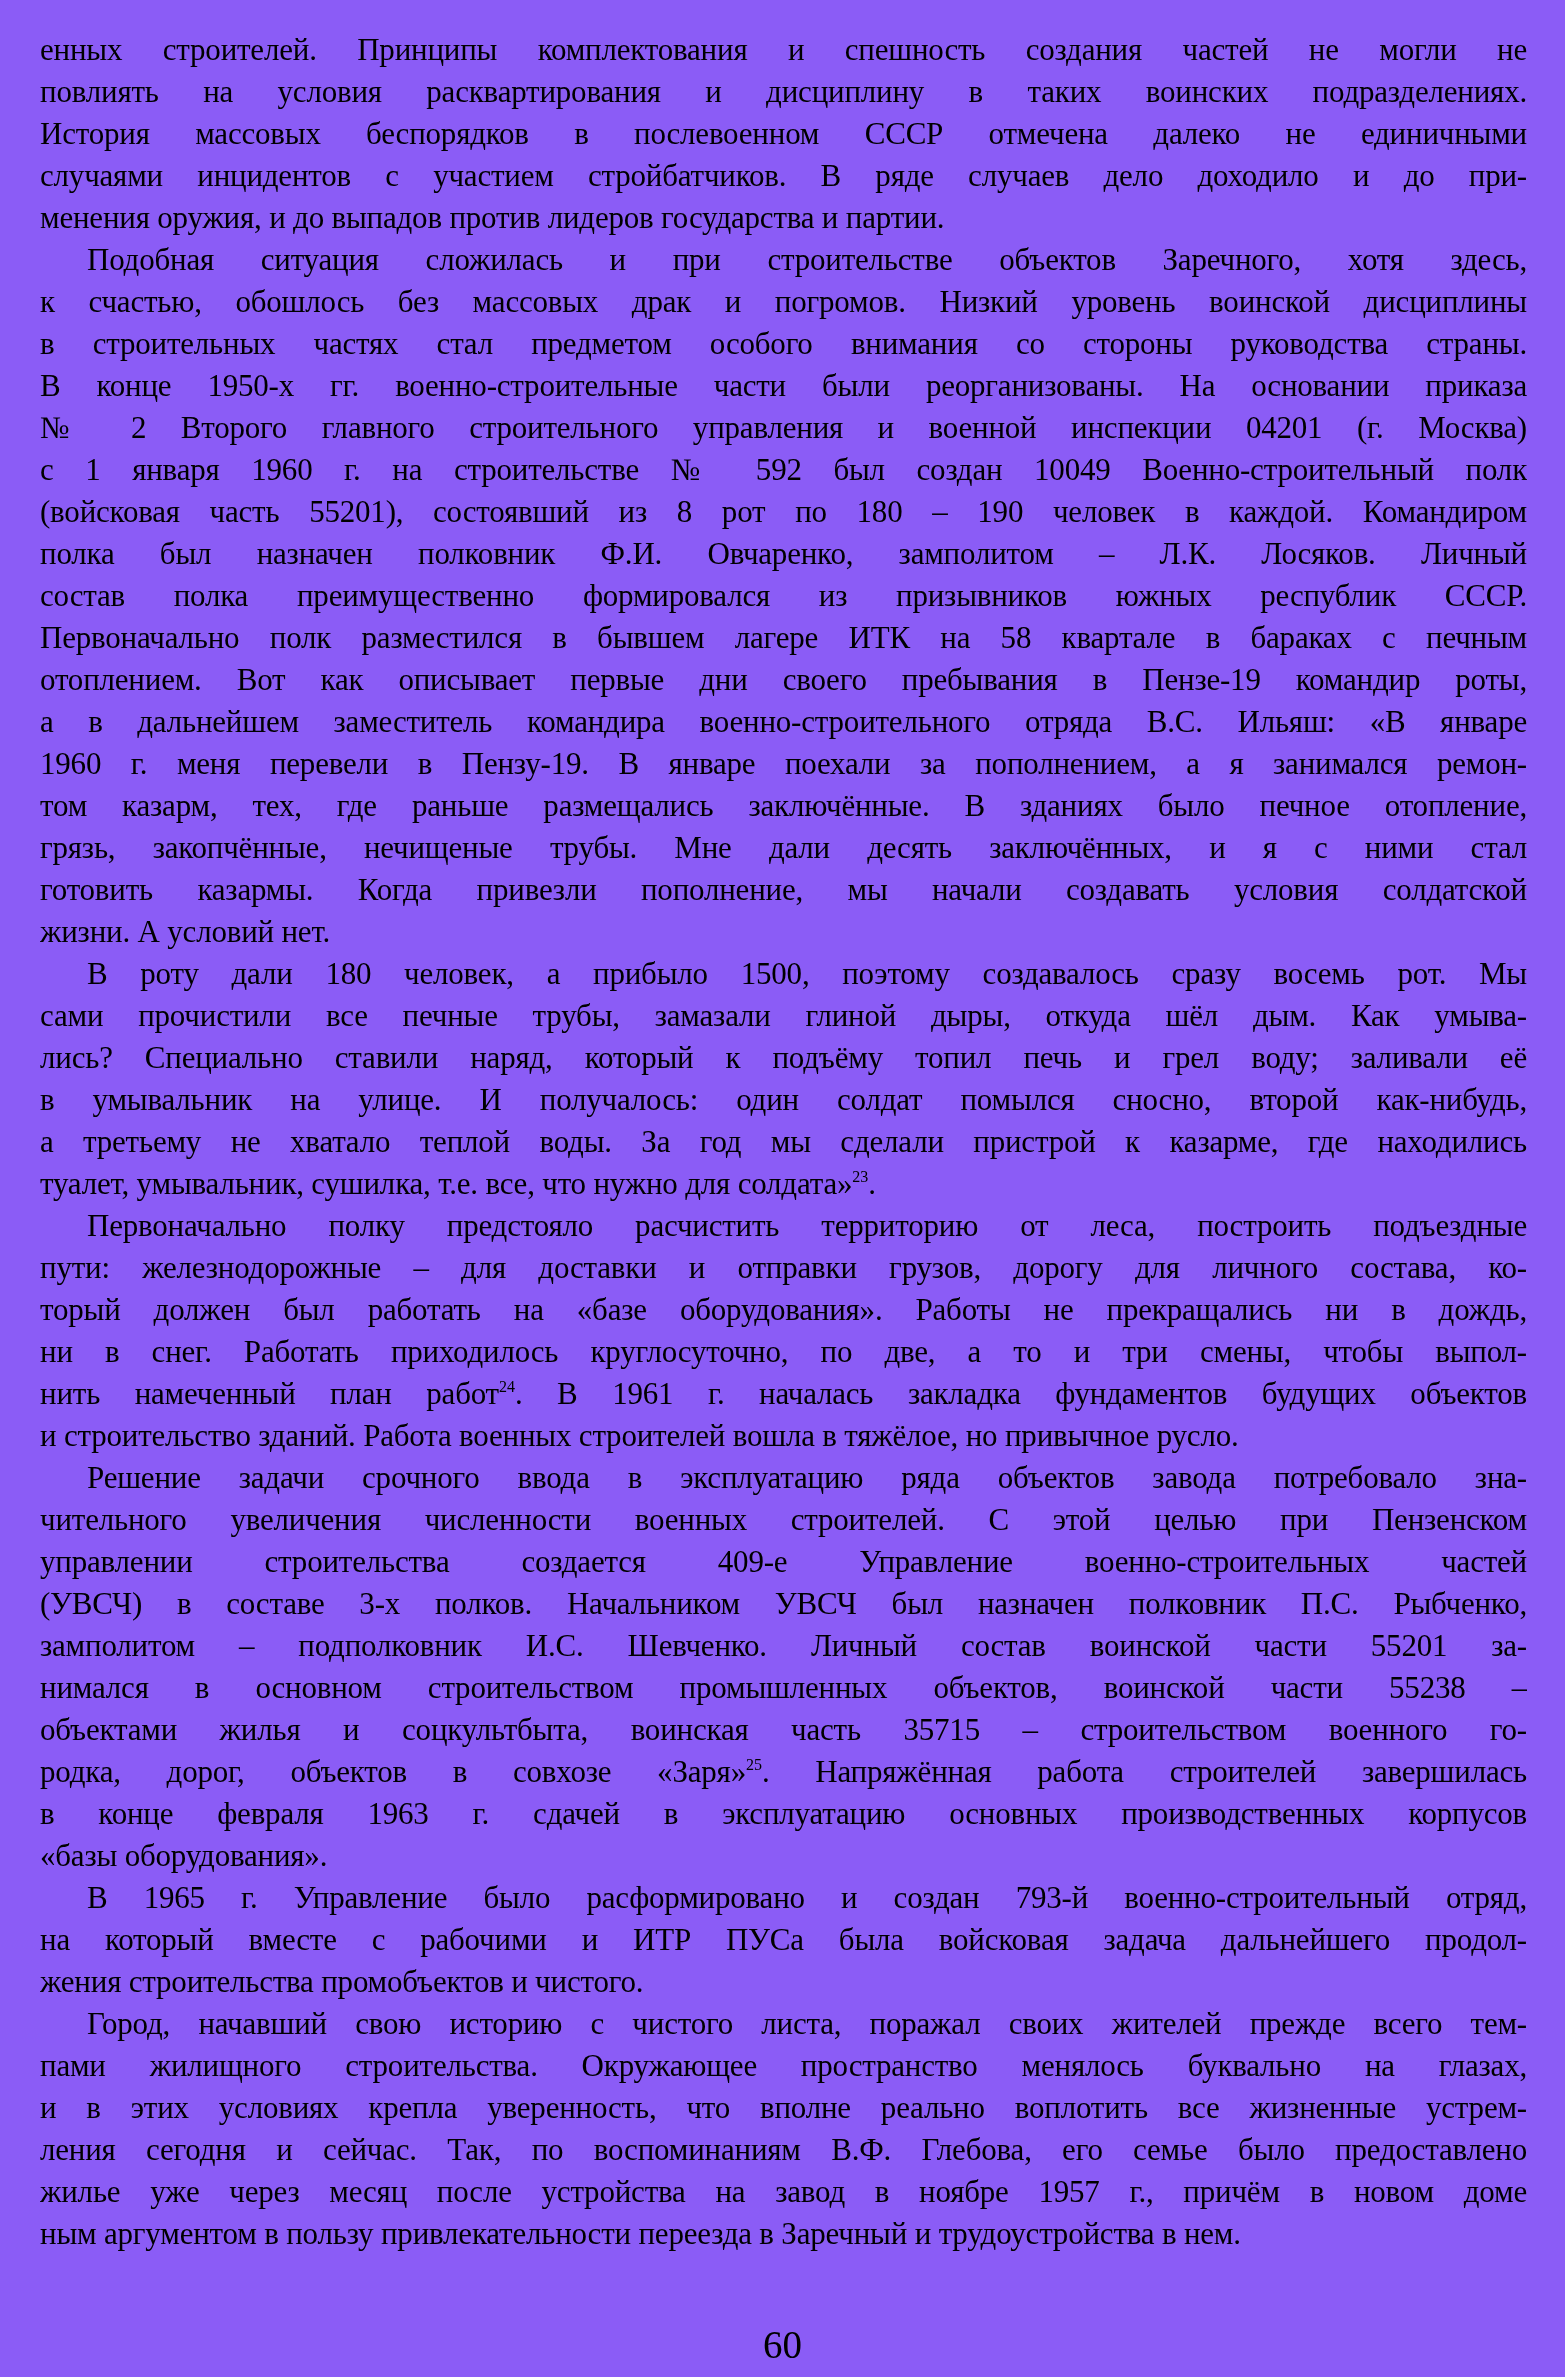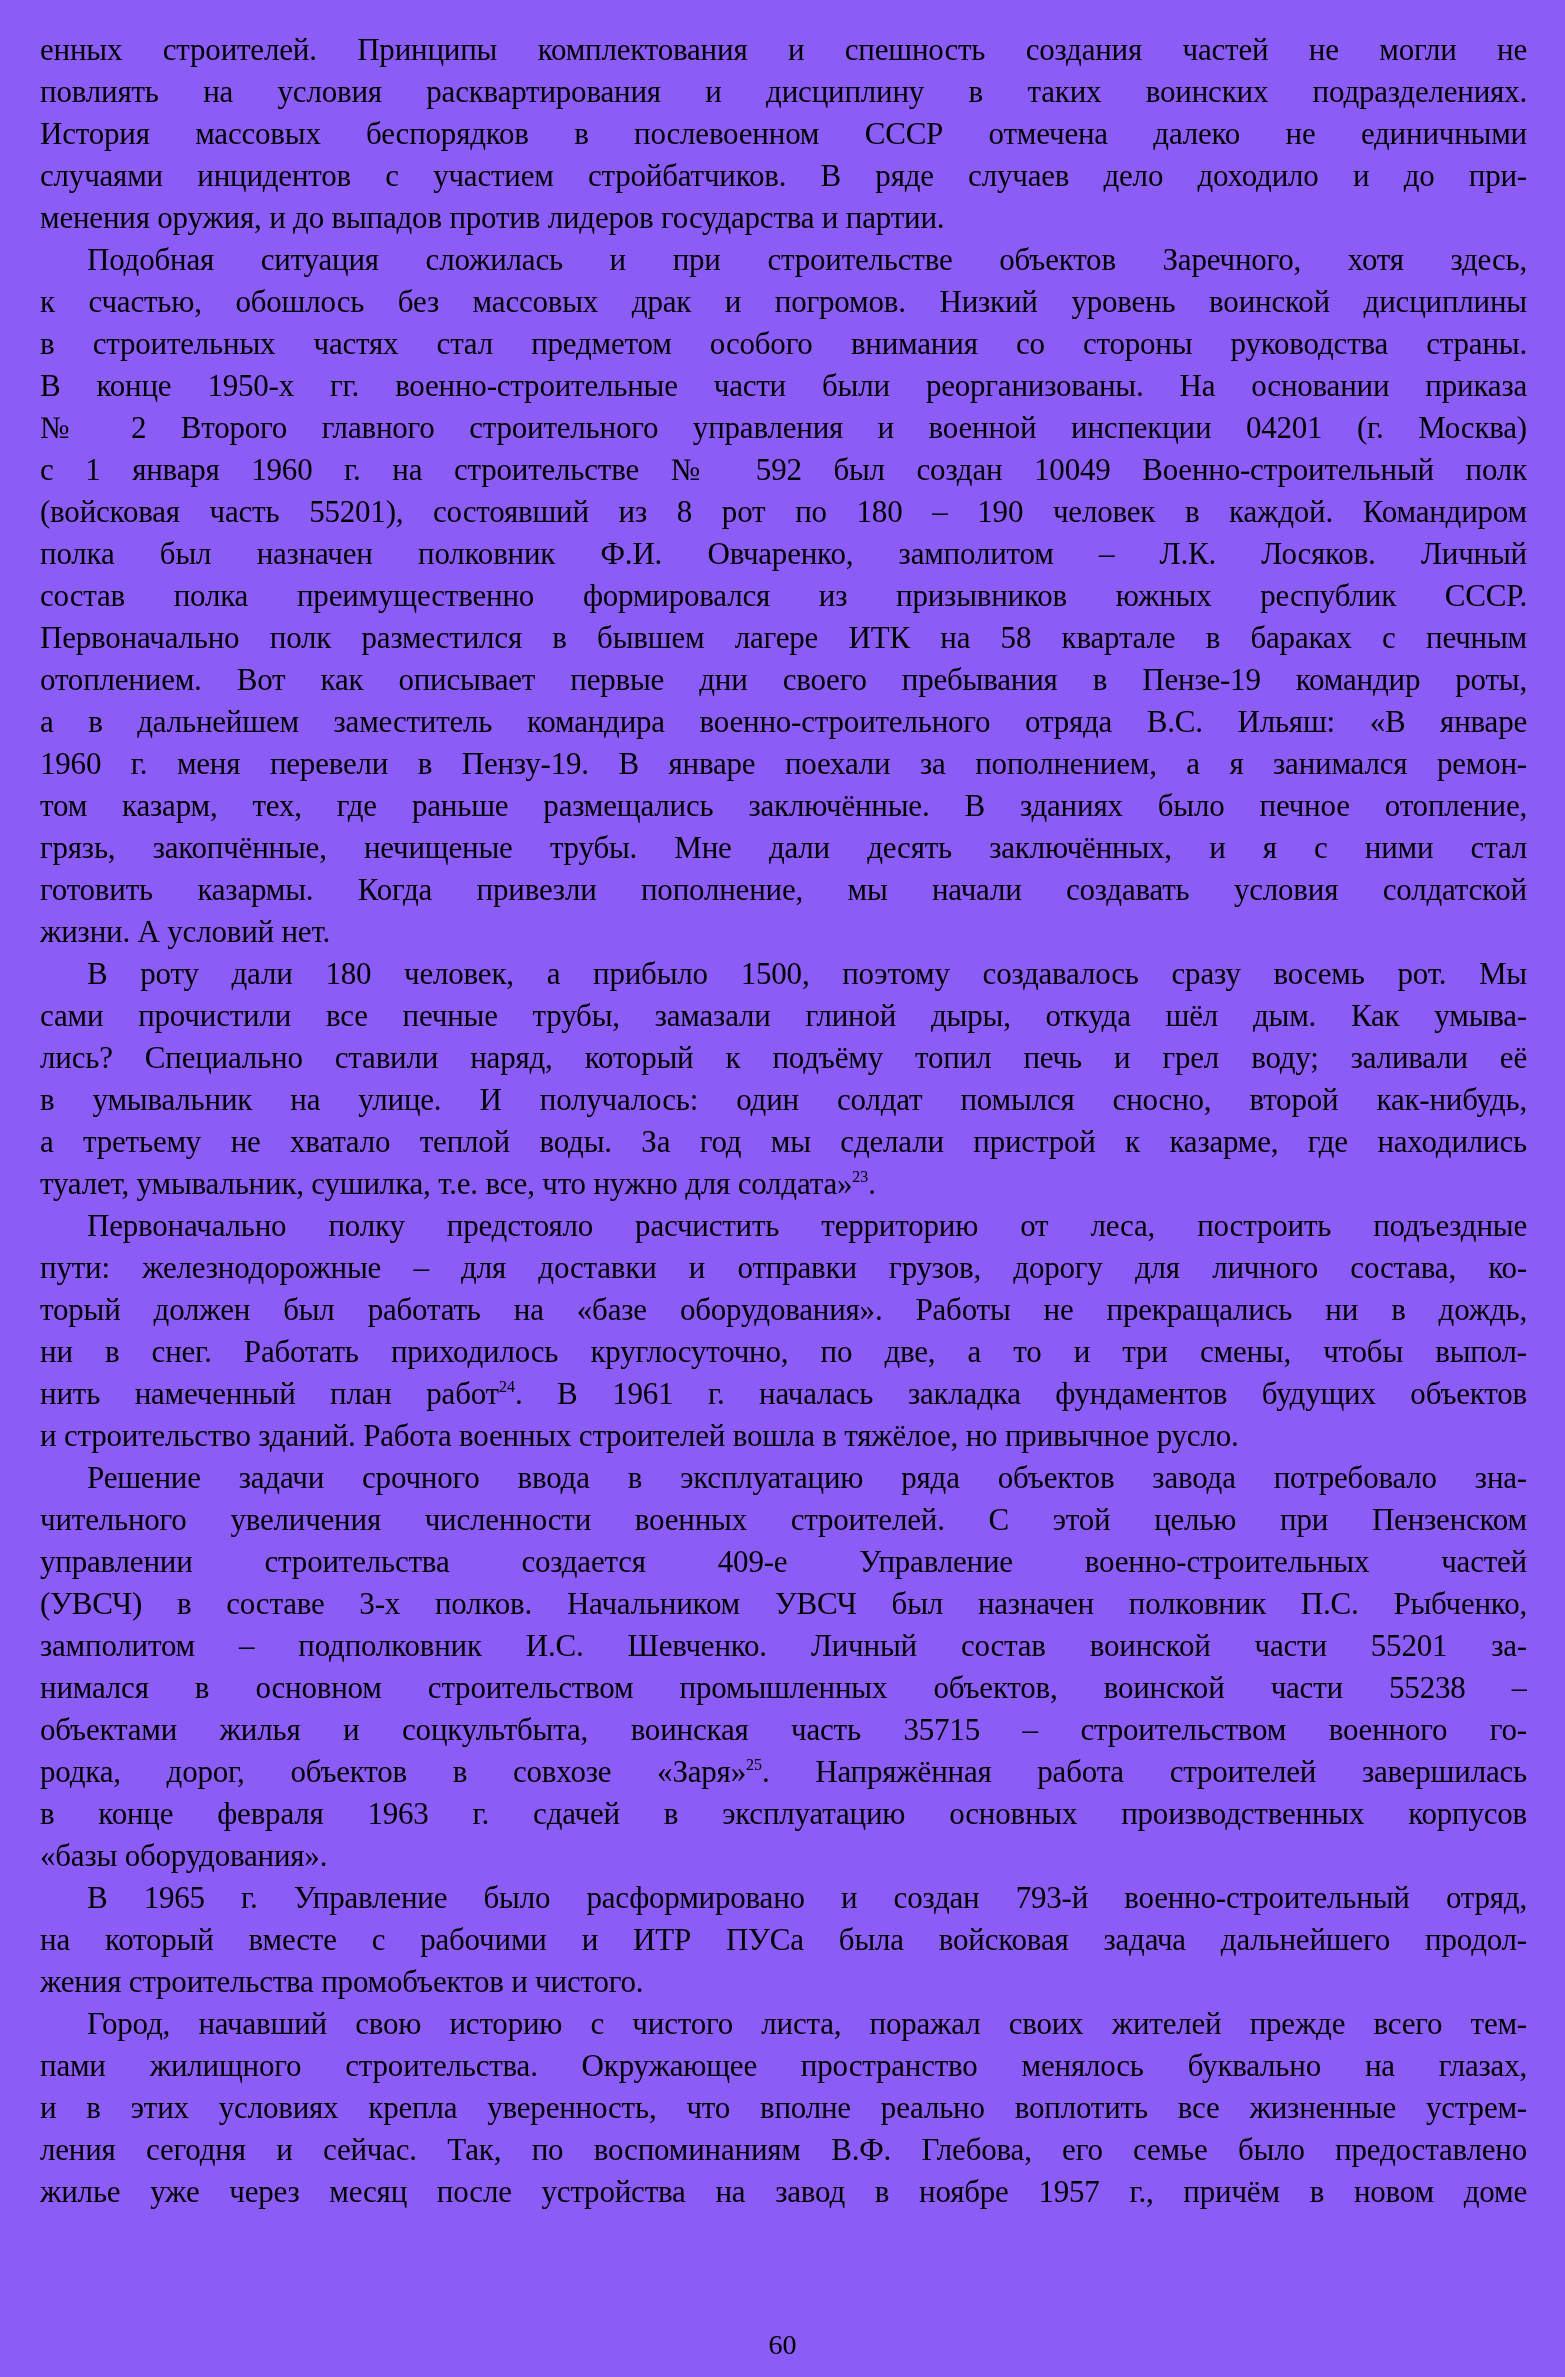--- a/index.html
+++ b/index.html
@@ -43,21 +43,21 @@
     line-height: 0;
     vertical-align: 11.7px;
     letter-spacing: 0;
   }
   .page-number {
     position: absolute;
     top: 2326px;
     left: 0;
     width: 1565px;
     text-align: center;
-    font-size: 28px;
+    font-size: 39px;
     line-height: 37px;
   }
 </style>
 </head>
 <body>
 
 <div class="page">
   <div class="text-column">
       <div class="line">енных строителей. Принципы комплектования и спешность создания частей не могли не</div>
       <div class="line">повлиять на условия расквартирования и дисциплину в таких воинских подразделениях.</div>
@@ -104,16 +104,17 @@
       <div class="line">в конце февраля 1963 г. сдачей в эксплуатацию основных производственных корпусов</div>
       <div class="line last">«базы оборудования».</div>
       <div class="line indent">В 1965 г. Управление было расформировано и создан 793-й военно-строительный отряд,</div>
       <div class="line">на который вместе с рабочими и ИТР ПУСа была войсковая задача дальнейшего продол-</div>
       <div class="line last">жения строительства промобъектов и чистого.</div>
       <div class="line indent">Город, начавший свою историю с чистого листа, поражал своих жителей прежде всего тем-</div>
       <div class="line">пами жилищного строительства. Окружающее пространство менялось буквально на глазах,</div>
       <div class="line">и в этих условиях крепла уверенность, что вполне реально воплотить все жизненные устрем-</div>
       <div class="line">ления сегодня и сейчас. Так, по воспоминаниям В.Ф. Глебова, его семье было предоставлено</div>
       <div class="line">жилье уже через месяц после устройства на завод в ноябре 1957 г., причём в новом доме</div>
+      <div class="line last">ным аргументом в пользу привлекательности переезда в Заречный и трудоустройства в нем.</div>
     </div>
   <div class="page-number">60</div>
 </div>
 
 
 </body></html>

